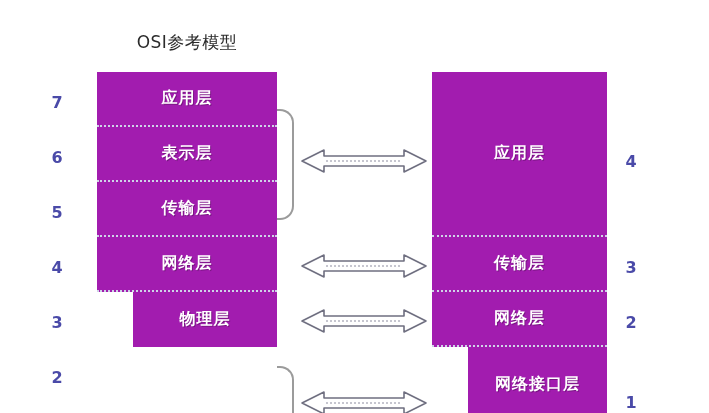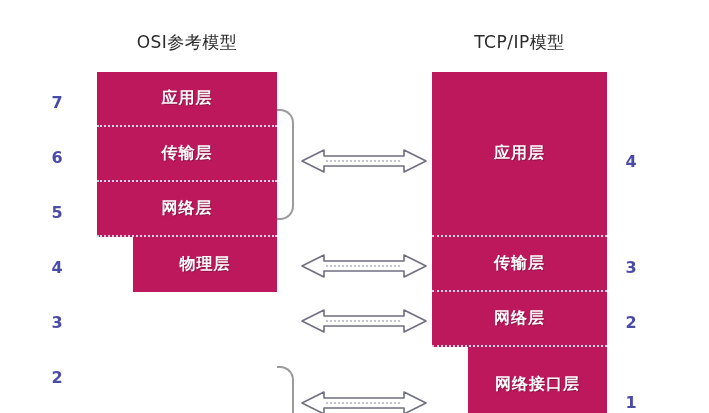--- a/index.html
+++ b/index.html
@@ -22,21 +22,21 @@
   }
   #title-osi{left:97px;top:20px;width:180px;}
   #title-tcp{left:432px;top:20px;width:175px;}
 
   .stack{position:absolute;}
   #osi-stack{left:97px;top:61px;width:180px;}
   #tcp-stack{left:432px;top:61px;width:175px;}
 
   .layer{
     position:relative;
-    background:#be185d;
+    background:#a21caf;
     color:#ffffff;
     font-size:16px;
     font-weight:700;
     display:flex;
     align-items:center;
     justify-content:center;
     box-sizing:border-box;
     letter-spacing:1px;
     text-shadow:1px 1px 0 rgba(0,0,0,.25);
     border-bottom:2px dotted #cfd2e8;
@@ -72,32 +72,32 @@
   
   .arrow{position:absolute;}
   .arrow svg{display:block;}
 </style>
 </head>
 <body>
 
 <div id="stage">
 
   <div class="title" id="title-osi">OSI参考模型</div>
-  <div class="title" id="title-tcp">TCP/IP模型</div>
 
   <div class="idx idx-l" style="top:82px;">7</div>
   <div class="idx idx-l" style="top:137px;">6</div>
   <div class="idx idx-l" style="top:192px;">5</div>
   <div class="idx idx-l" style="top:247px;">4</div>
   <div class="idx idx-l" style="top:302px;">3</div>
   <div class="idx idx-l" style="top:357px;">2</div>
   <div class="idx idx-l" style="top:404px;">1</div>
 
   <div class="stack" id="osi-stack">
     <div class="layer h55">应用层</div>
+    <div class="layer h55">表示层</div>
     <div class="layer h55">传输层</div>
     <div class="layer h55">网络层</div>
     <div class="layer h55">物理层</div>
   </div>
 
   <div class="stack" id="tcp-stack">
     <div class="layer h165">应用层</div>
     <div class="layer h55">传输层</div>
     <div class="layer h55">网络层</div>
     <div class="layer h75">网络接口层</div>

